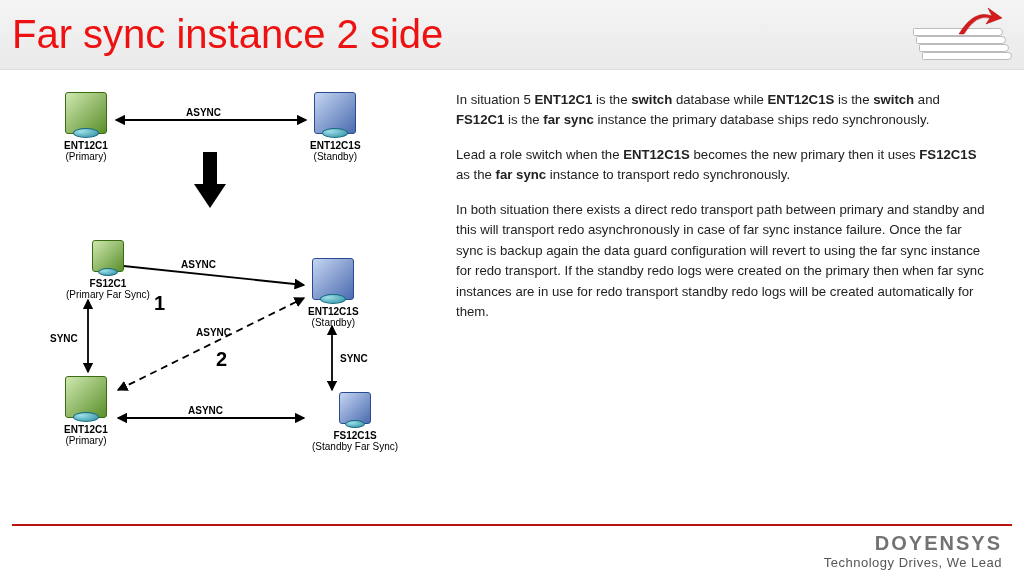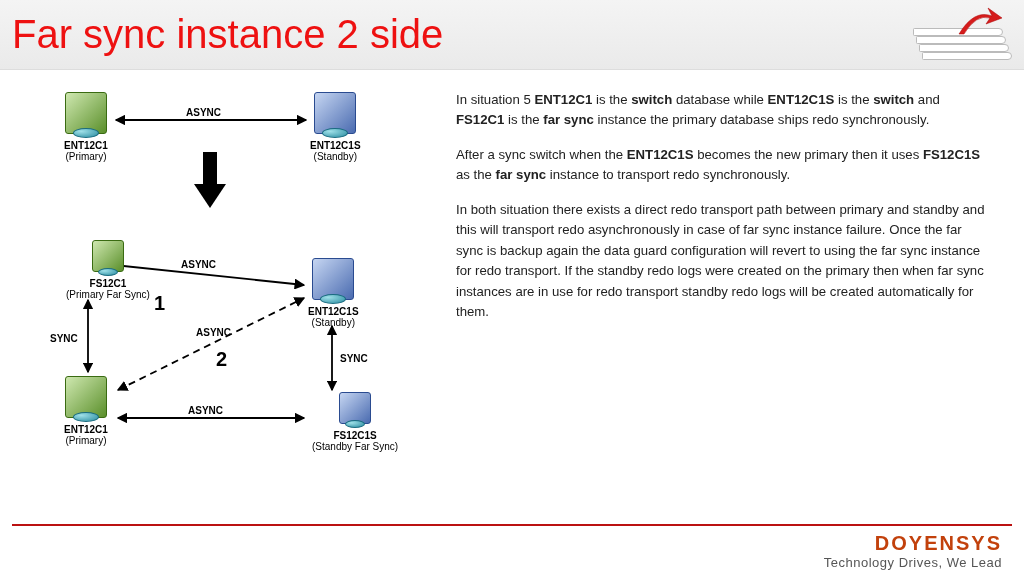--- a/index.html
+++ b/index.html
@@ -21,21 +21,21 @@
   .paper.p4 { bottom: 24px; right: 9px; }
   .red-arrow { position: absolute; top: -6px; right: 8px; width: 50px; height: 36px; }
   .content { display: flex; padding: 20px 16px 0 16px; gap: 20px; }
   .diagram { width: 420px; flex-shrink: 0; position: relative; height: 380px; }
   .text-col { flex: 1; font-size: 13.2px; line-height: 1.55; color: #222; padding-right: 18px; }
   .text-col p { margin-bottom: 14px; }
   .text-col b { font-weight: 700; }
   .footer { position: absolute; bottom: 4px; left: 0; right: 0; height: 48px; }
   .footer-line { height: 2px; background: #b11; margin: 0 12px; }
   .footer-logo { position: absolute; right: 22px; top: 8px; text-align: right; }
-  .footer-logo .brand { font-size: 20px; font-weight: 700; color: #c2410c; letter-spacing: 2px; text-align: right; }
+  .footer-logo .brand { font-size: 20px; font-weight: 700; color: #737373; letter-spacing: 2px; text-align: right; }
   .footer-logo .tag { font-size: 13px; color: #555; letter-spacing: 0.5px; }
   
   .node { position: absolute; text-align: center; font-size: 10px; line-height: 1.1; color: #000; font-family: Arial, sans-serif; }
   .node .srv { width: 42px; height: 42px; margin: 0 auto 1px; position: relative; }
   .node.small .srv { width: 32px; height: 32px; }
   .srv .box {
     position: absolute; inset: 0;
     border-radius: 3px;
     border: 1px solid rgba(0,0,0,.4);
     background: linear-gradient(135deg, rgba(255,255,255,.5), rgba(0,0,0,.15));
@@ -161,21 +161,21 @@
 
     <div class="big-num" style="left:138px; top:202px;">1</div>
     <div class="big-num" style="left:200px; top:258px;">2</div>
   </div>
 
   <div class="text-col">
     <p>
       <span>In situation 5 </span><b>ENT12C1</b><span> is the </span><b>switch</b><span> database while </span><b>ENT12C1S</b><span> is the </span><b>switch</b><span> and </span><b>FS12C1</b><span> is the </span><b>far sync</b><span> instance the primary database ships  redo synchronously.</span>
     </p>
     <p>
-      <span>After a sync switch when the </span><b>ENT12C1S</b><span> becomes the new primary then it uses </span><b>FS12C1S</b><span> as the </span><b>far sync</b><span> instance to transport redo synchronously.</span>
+      <span>Lead a role switch when the </span><b>ENT12C1S</b><span> becomes the new primary then it uses </span><b>FS12C1S</b><span> as the </span><b>far sync</b><span> instance to transport redo synchronously.</span>
     </p>
     <p>In both situation there exists a direct redo transport path between primary and standby and this will transport redo asynchronously in case of far sync instance failure. Once the far sync is backup again the data guard configuration will revert to using the far sync instance for redo transport. If the standby redo logs were created on the primary then when far sync instances are in use for redo transport standby redo logs will be created automatically for them.</p>
   </div>
 </div>
 
 <div class="footer">
   <div class="footer-line"></div>
   <div class="footer-logo">
     <div class="brand">DOYENSYS</div>
     <div class="tag">Technology Drives, We Lead</div>

